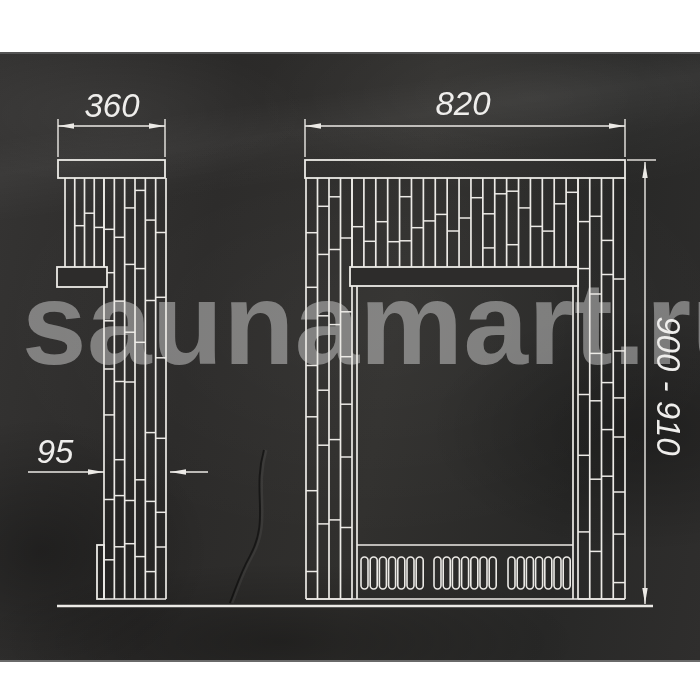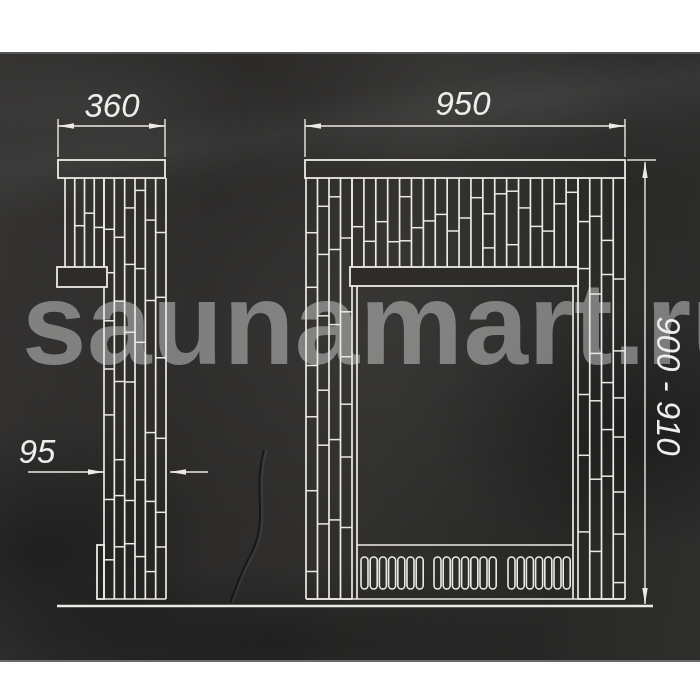--- a/index.html
+++ b/index.html
@@ -247,16 +247,16 @@
       <line x1="170" y1="472" x2="208" y2="472" stroke="#eceae6" stroke-width="1.4"></line>
       <polygon points="104,472 88,474.7 88,469.3" fill="#eceae6"></polygon>
       <polygon points="170,472 186,469.3 186,474.7" fill="#eceae6"></polygon>
       <line x1="627" y1="160" x2="656" y2="160" stroke="#eceae6" stroke-width="1.4"></line>
       <line x1="645" y1="162" x2="645" y2="604" stroke="#eceae6" stroke-width="1.4"></line>
       <polygon points="645,162 647.7,178 642.3,178" fill="#eceae6"></polygon>
       <polygon points="645,604 642.3,588 647.7,588" fill="#eceae6"></polygon>
     </svg>
 
   <div class="dim-label" style="left:62px;top:88px;width:100px;">360</div>
-  <div class="dim-label" style="left:413px;top:86px;width:100px;">950</div>
-  <div class="dim-label" style="left:0;top:434px;width:74px;">95</div>
+  <div class="dim-label" style="left:413px;top:86px;width:100px;">820</div>
+  <div class="dim-label" style="left:18px;top:434px;width:74px;">95</div>
   <div class="dim-label vertical" style="left:588px;top:365px;">900 - 910</div>
 </div>
 
 </body></html>

